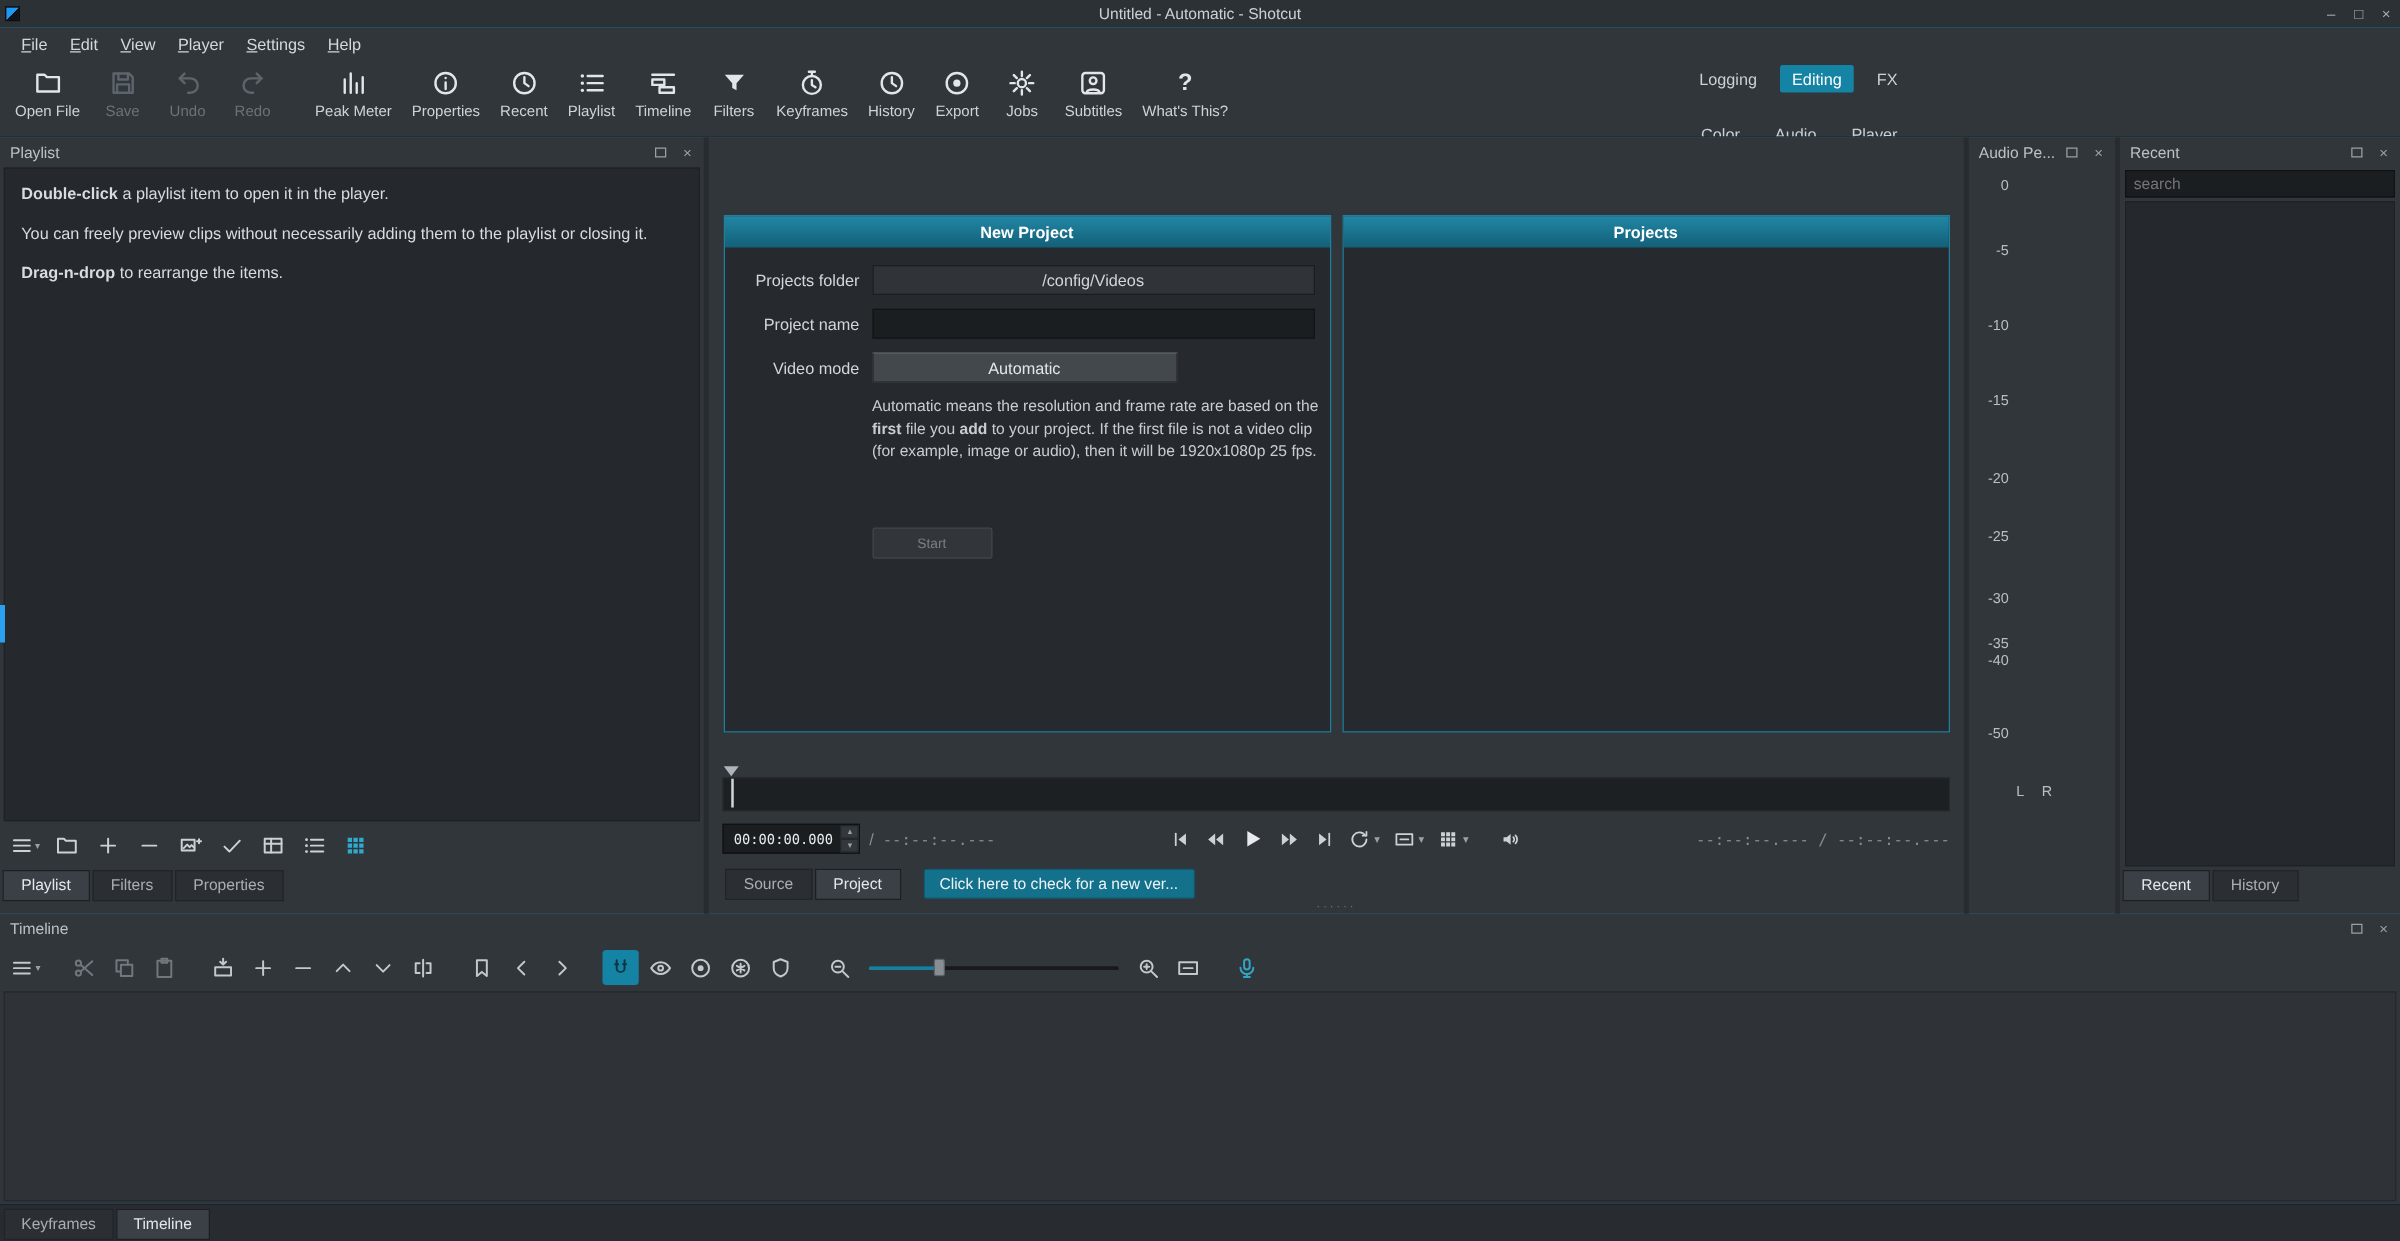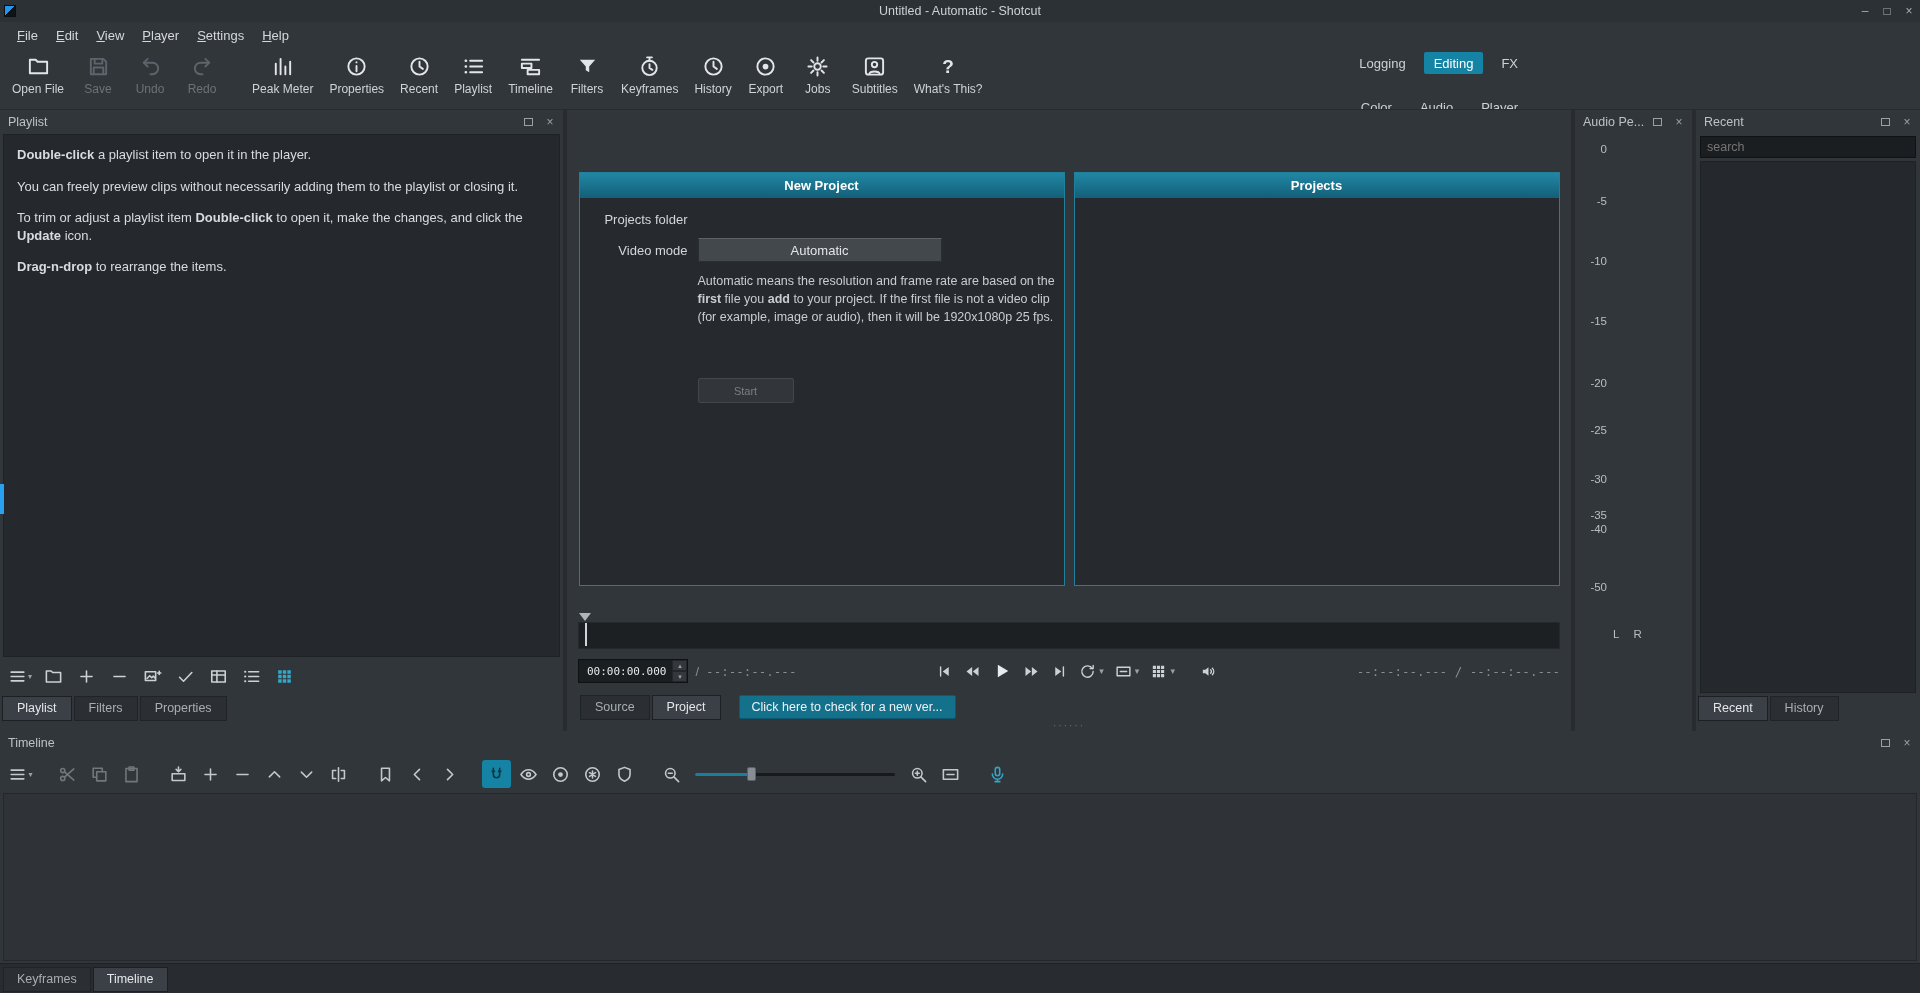--- a/index.html
+++ b/index.html
@@ -463,21 +463,20 @@
               <span class="float-glyph"></span>
             </button>
           <button class="dock-btn">
               <span>×</span>
             </button>
         </span>
       </div>
       <div class="playlist-tips">
         <p><b>Double-click</b><span> a playlist item to open it in the player.</span></p>
         <p><span>You can freely preview clips without necessarily adding them to the playlist or closing it.</span></p>
-        <p><span>To trim or adjust a playlist item </span><b>Double-click</b><span> to open it, make the changes, and click the </span><b>Update</b><span> icon.</span></p>
         <p><b>Drag-n-drop</b><span> to rearrange the items.</span></p>
       </div>
       <div class="icon-row">
         <button class="irow-btn">
             <svg class="ic ic19">
               <use href="#i-menu"></use>
             </svg>
             <span class="mini-caret">▾</span>
           </button>
         <button class="irow-btn">
@@ -530,20 +529,25 @@
 
     <div class="vsplit"></div>
 
     <section class="center-col">
       <div class="dialogs">
         <div class="dialog">
           <div class="dialog-head">New Project</div>
           <div class="np-body">
             <div class="form-row">
               <span class="form-label">Projects folder</span>
+              <button class="folder-btn">/config/Videos</button>
+            </div>
+            <div class="form-row">
+              <span class="form-label">Project name</span>
+              <input class="name-input" type="text" value="" style="">
             </div>
             <div class="form-row">
               <span class="form-label">Video mode</span>
               <button class="mode-select">Automatic</button>
             </div>
             <p class="np-desc"><span>Automatic means the resolution and frame rate are based on the </span><b>first</b><span> file you </span><b>add</b><span> to your project. If the first file is not a video clip (for example, image or audio), then it will be 1920x1080p 25 fps.</span></p>
             <button class="start-btn">Start</button>
           </div>
         </div>
         <div class="dialog">

